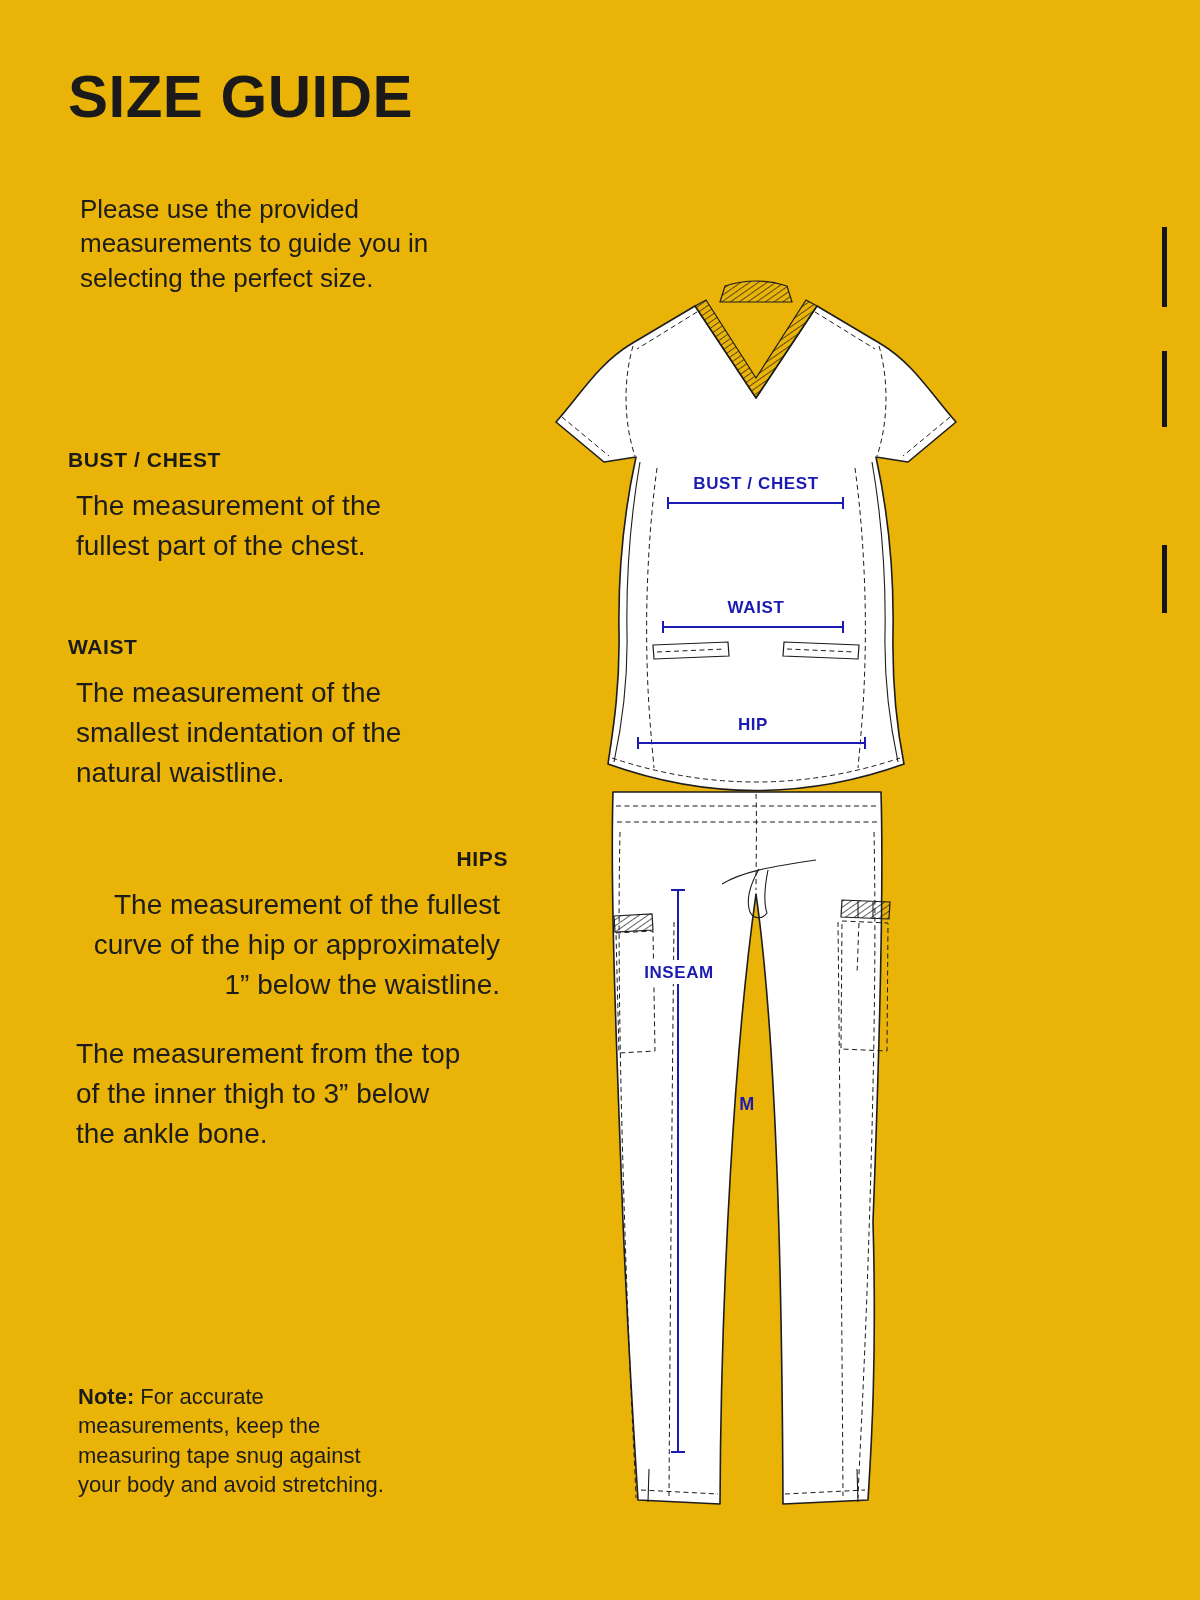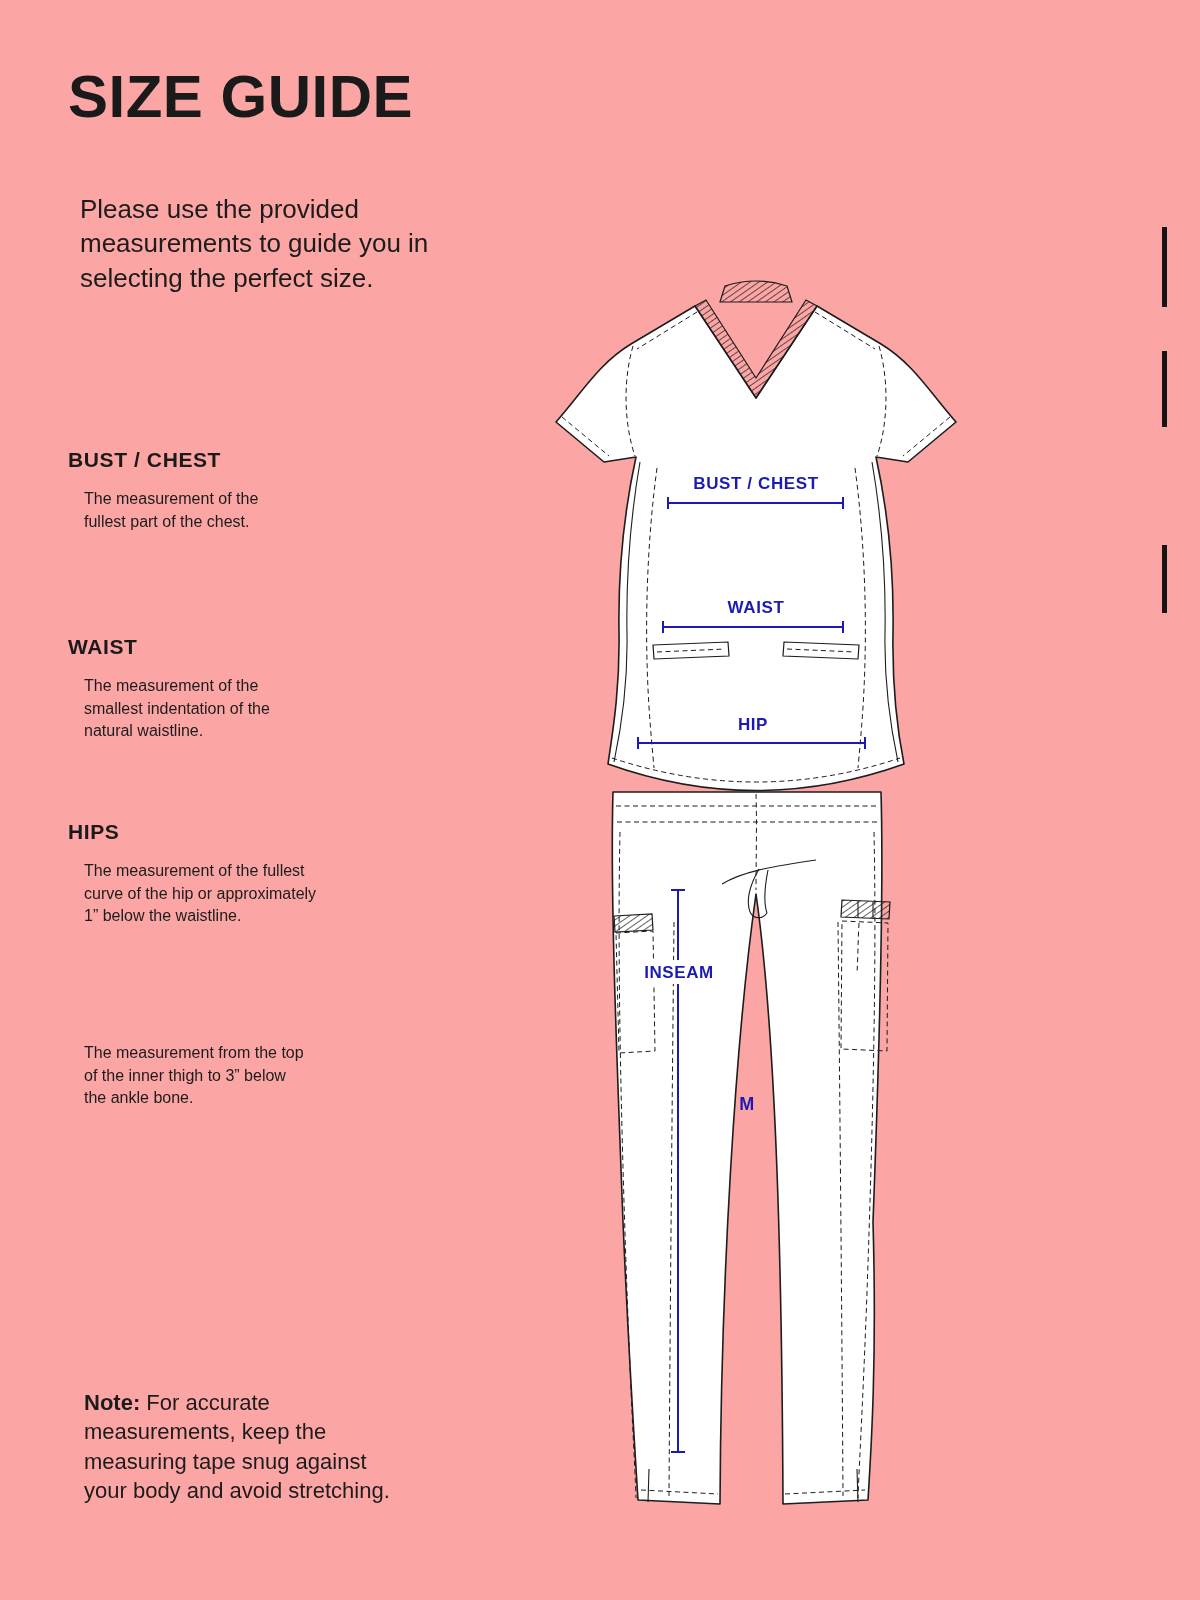--- a/index.html
+++ b/index.html
@@ -5,43 +5,43 @@
   :root{
     --annotation-blue:#1b1bb3;
     --line-black:#1d1d1d;
   }
   html,body{margin:0;padding:0;}
   body{
     width:1200px;height:1600px;background:#ffffff;
     font-family:"Liberation Sans", sans-serif;
     color:#1e1e1e;
   }
-  .page{position:relative;width:1200px;height:1600px;overflow:hidden;background:#fca5a5;}
+  .page{position:relative;width:1200px;height:1600px;overflow:hidden;background:#eab308;}
 
   .title{
     position:absolute;left:68px;top:62px;margin:0;
     font-size:60px;font-weight:800;letter-spacing:.5px;color:#1a1a1a;
   }
   .intro{
     position:absolute;left:68px;top:180px;width:470px;margin:12px;
     font-size:26px;line-height:1.32;white-space:pre-line;color:#1c1c1c;
   }
   .section{position:absolute;left:68px;}
   .section h2{
     margin:0 0 14px 0;font-size:21px;font-weight:700;letter-spacing:.6px;color:#1a1a1a;
   }
   .section p{
-    margin:16px;font-size:16px;line-height:1.42;white-space:pre-line;color:#1c1c1c;
+    margin:8px;font-size:28px;line-height:1.42;white-space:pre-line;color:#1c1c1c;
   }
   .sec-bust{top:448px;width:400px;}
   .sec-waist{top:635px;width:400px;}
-  .sec-hips{top:820px;width:440px;}
+  .sec-hips{top:847px;width:440px;text-align:right;}
   .sec-inseam{top:1026px;width:420px;}
   .note{
-    position:absolute;left:68px;top:1372px;width:380px;margin:16px;
+    position:absolute;left:68px;top:1372px;width:380px;margin:10px;
     font-size:22px;line-height:1.34;white-space:pre-line;color:#1c1c1c;
   }
   .note strong{font-weight:700;}
 
   .diagram{position:absolute;left:516px;top:272px;width:480px;height:1260px;}
 
   
   .outline{fill:#ffffff;stroke:var(--line-black);stroke-width:1.6;stroke-linejoin:round;}
   .seam{fill:none;stroke:var(--line-black);stroke-width:1;stroke-dasharray:5 3.5;}
   .thin{fill:none;stroke:var(--line-black);stroke-width:1.1;}

